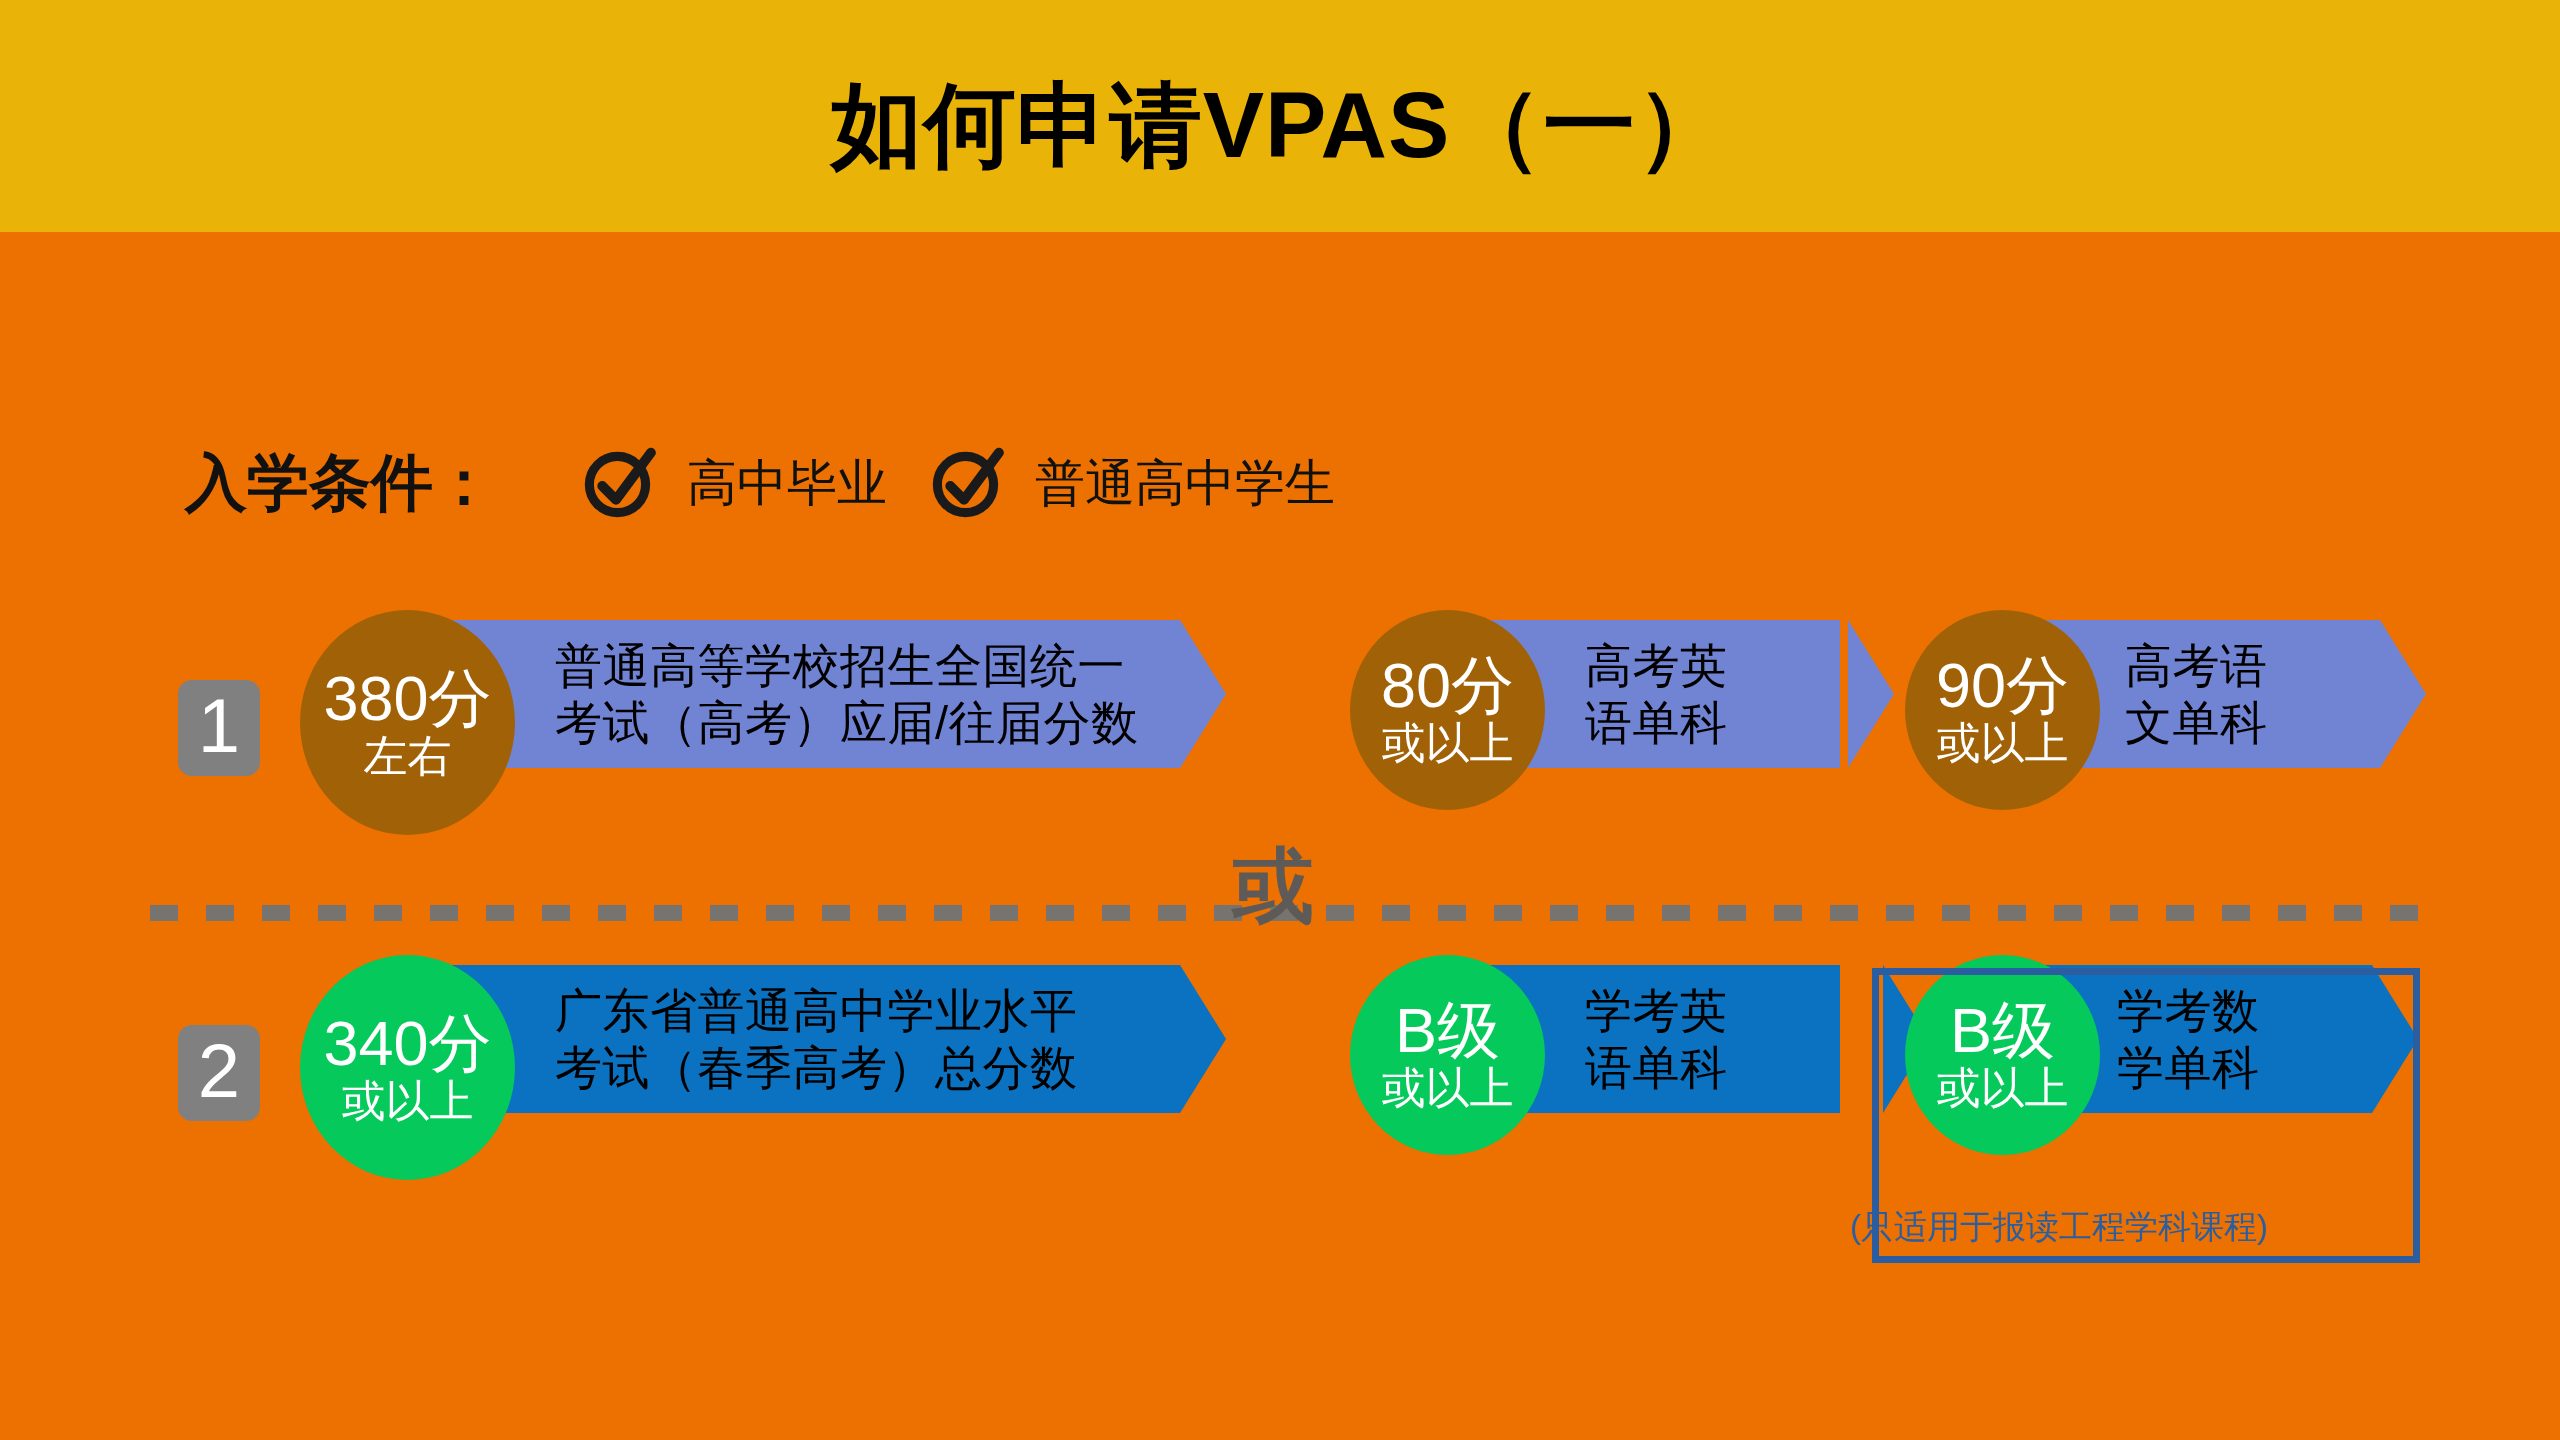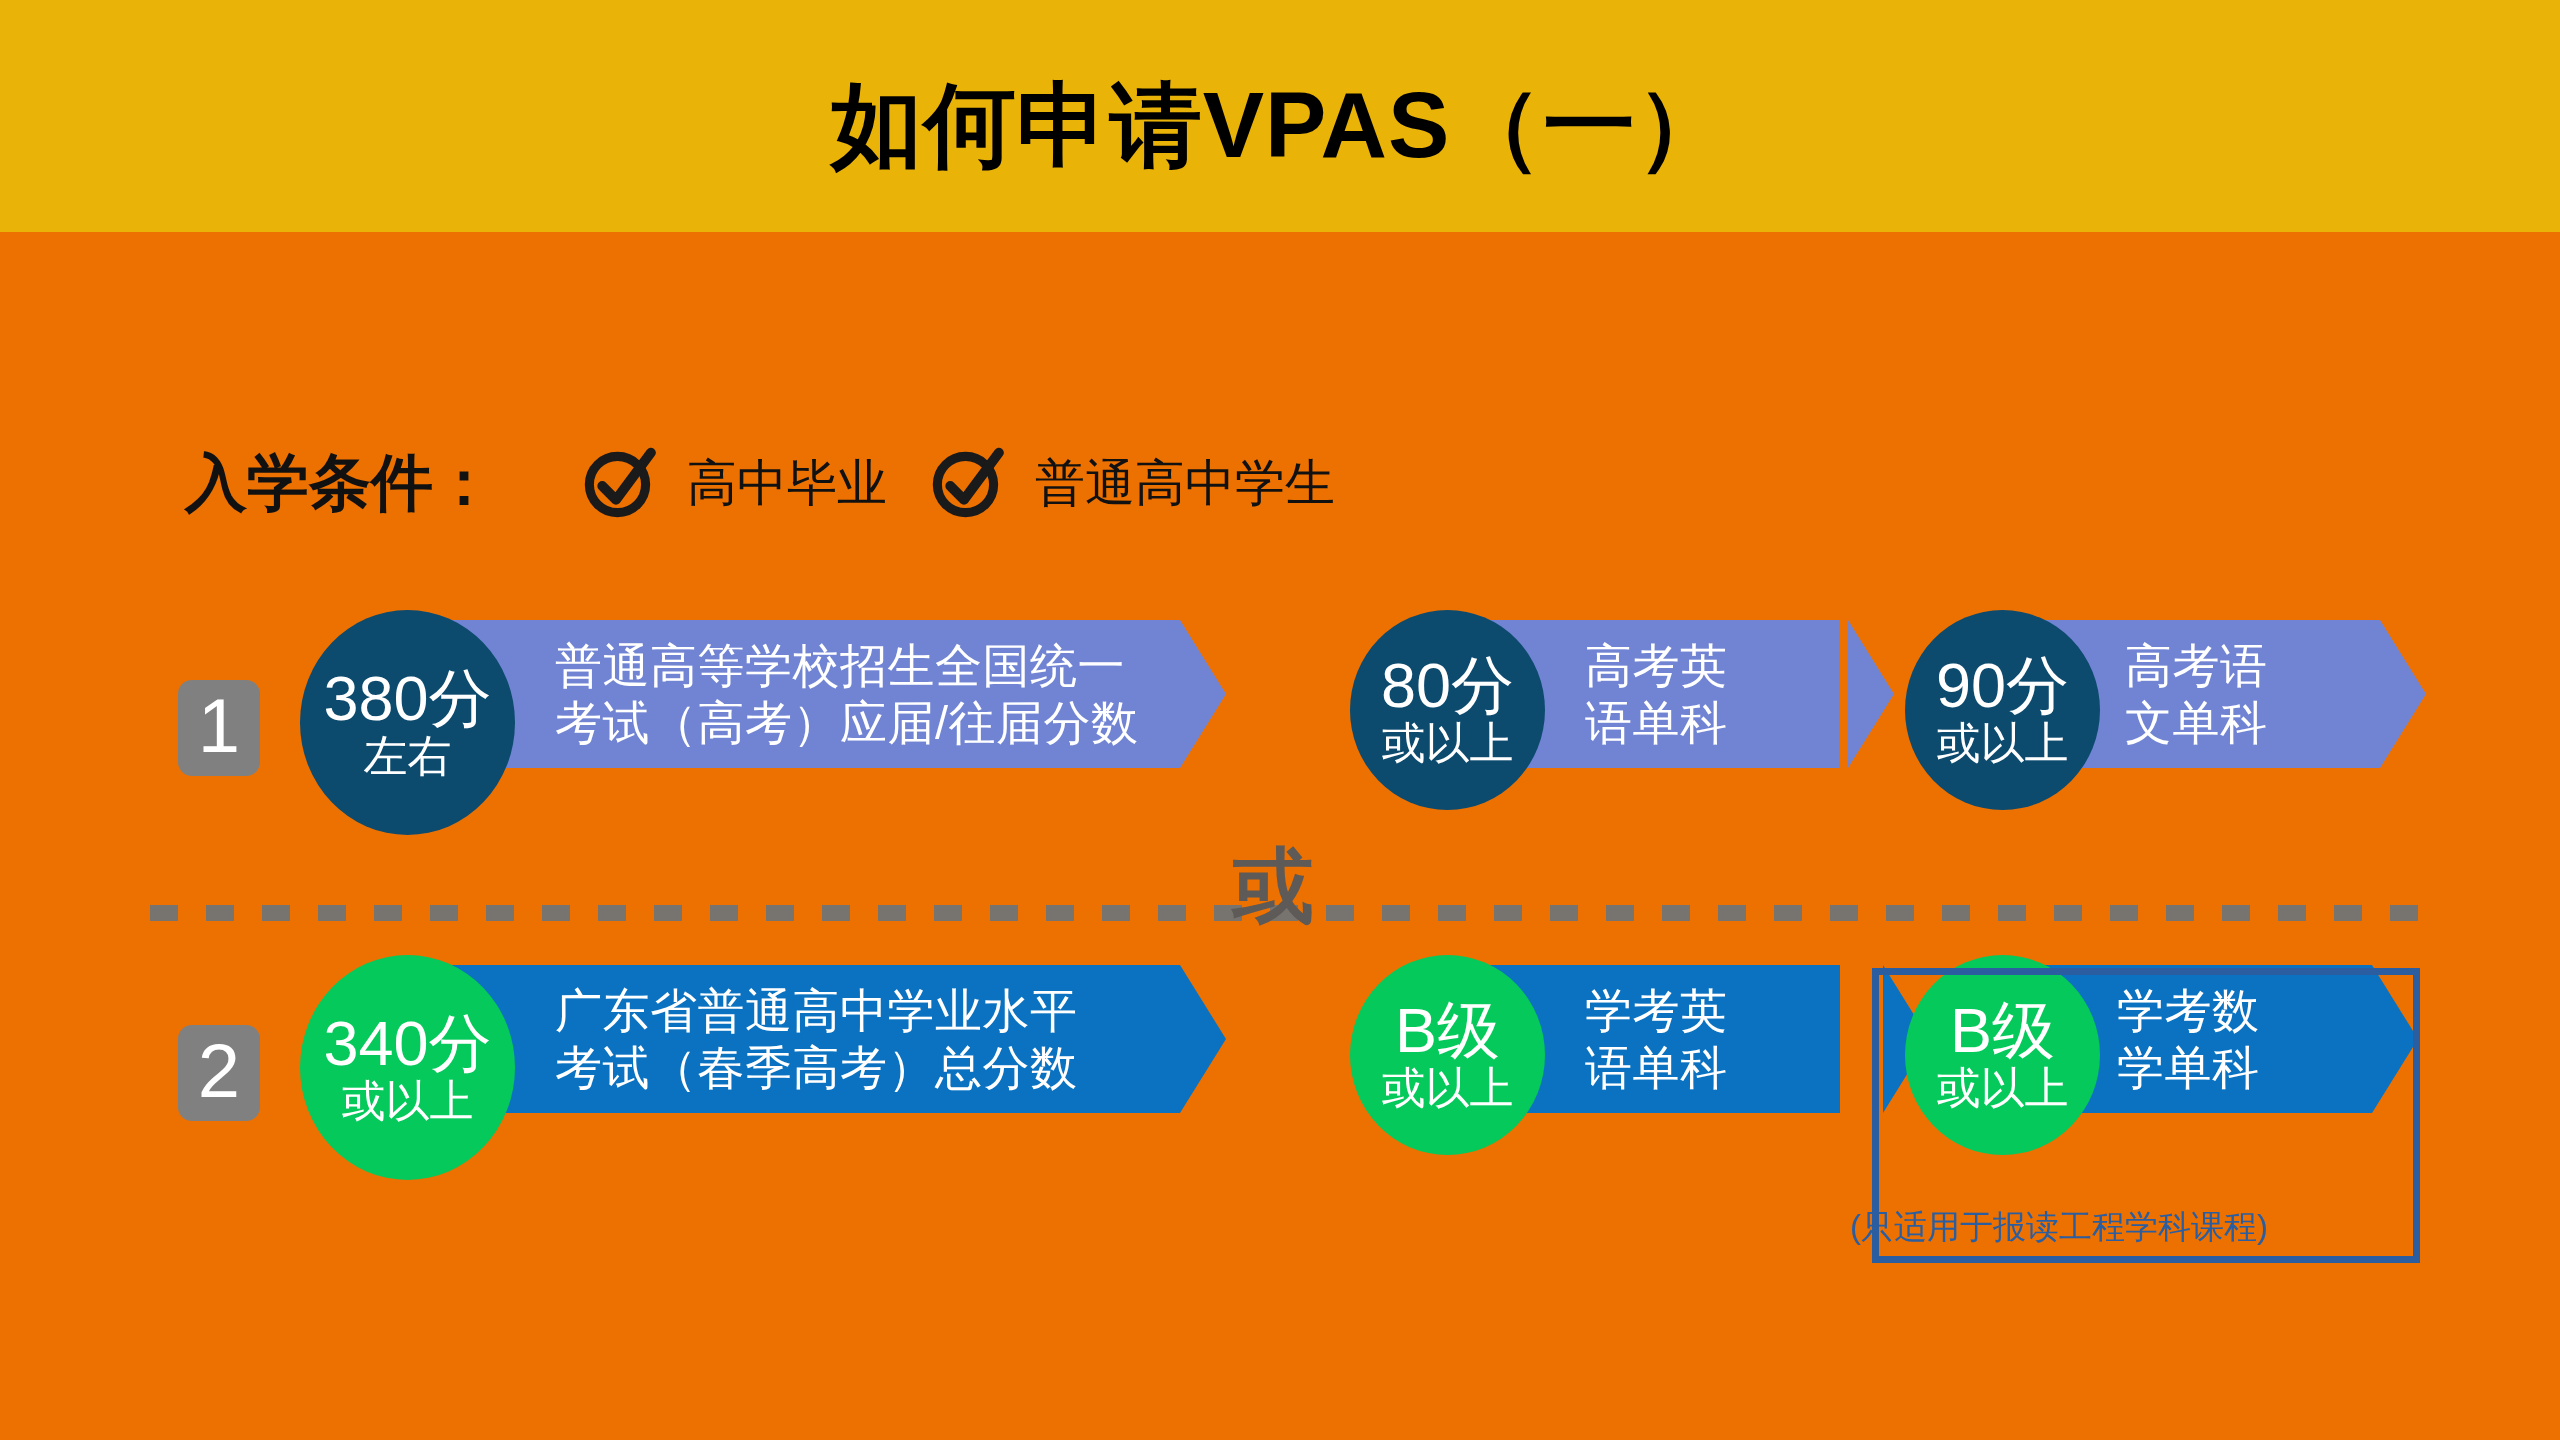--- a/index.html
+++ b/index.html
@@ -128,21 +128,21 @@
     height: 148px;
     display: flex;
     align-items: center;
     box-sizing: border-box;
   }
   .banner-arrow {
     width: 46px;
     height: 148px;
   }
   .banner-text {
-    color: #ffffff;
+    color: #000000;
     font-size: 47px;
     line-height: 1.22;
     white-space: pre-line;
     letter-spacing: 0.5px;
   }
   .circle {
     position: absolute;
     border-radius: 50%;
     display: flex;
     flex-direction: column;
@@ -157,21 +157,21 @@
     font-weight: normal;
     white-space: nowrap;
   }
   .circle .small {
     font-size: 44px;
     line-height: 1.08;
     white-space: nowrap;
     margin-top: 2px;
   }
 
-  .pink { background: #0c4a6e; justify-content: center; }
+  .pink { background: #a16207; justify-content: center; }
   .green { background: #05C95A; }
   .violet-bg { background: #7184D3; }
   .blue-bg { background: #0A72C0; }
 
   
   .divider {
     position: absolute;
     left: 150px;
     top: 905px;
     width: 2270px;

